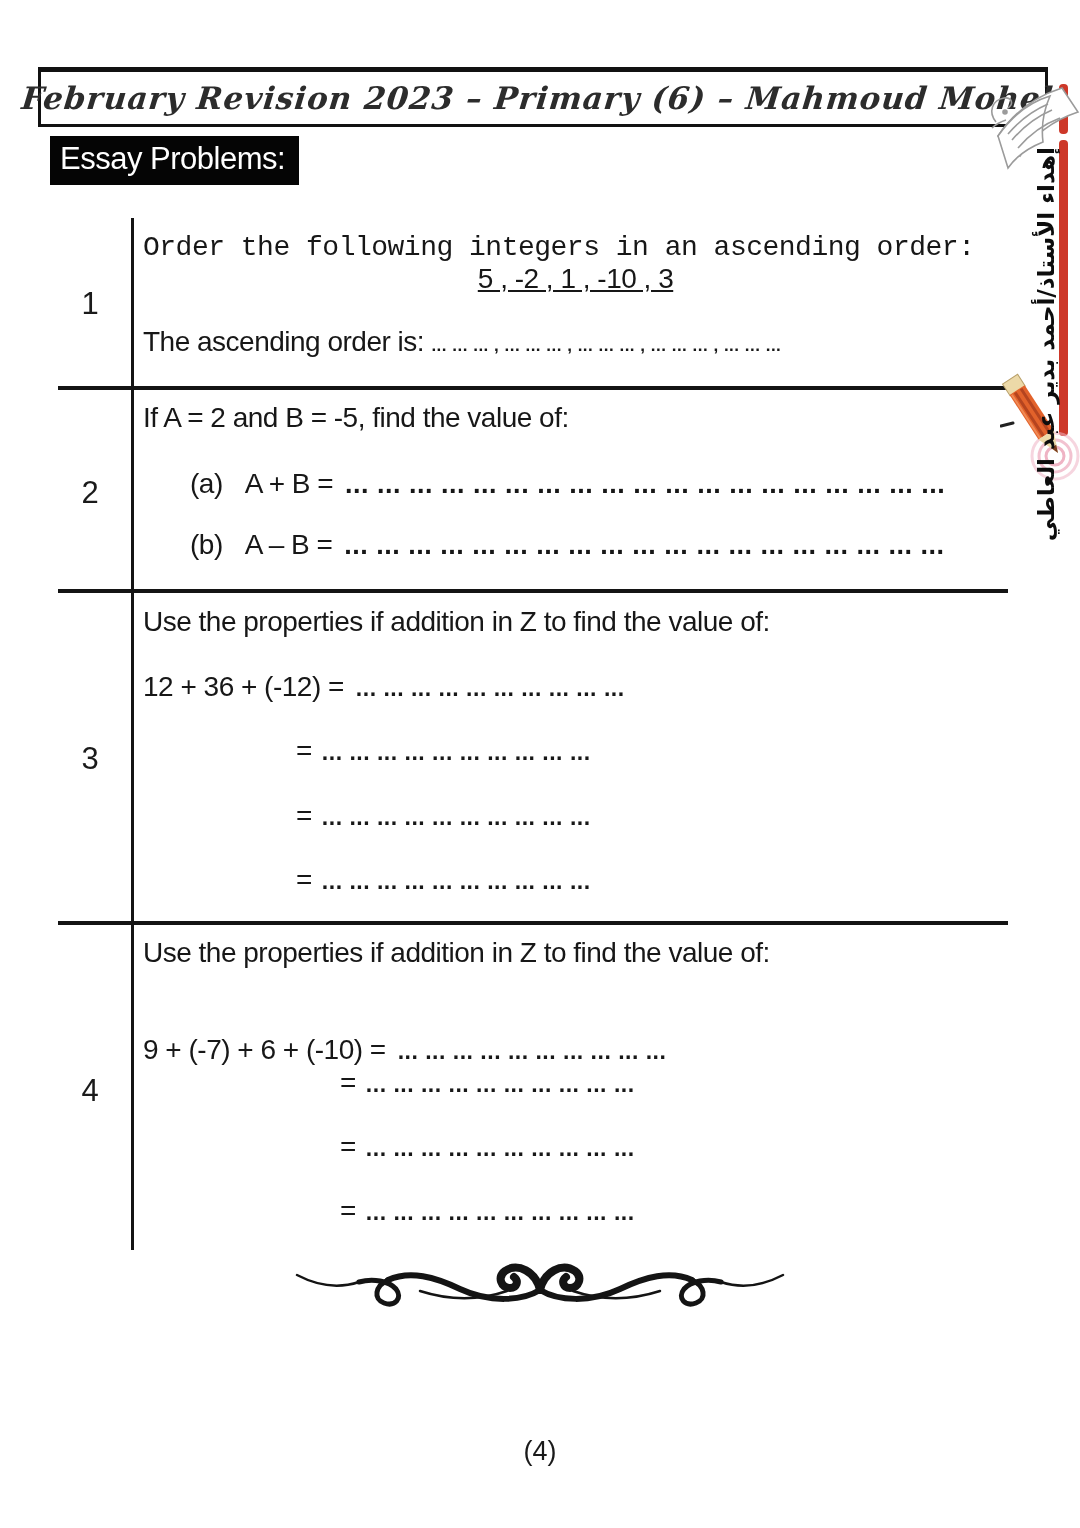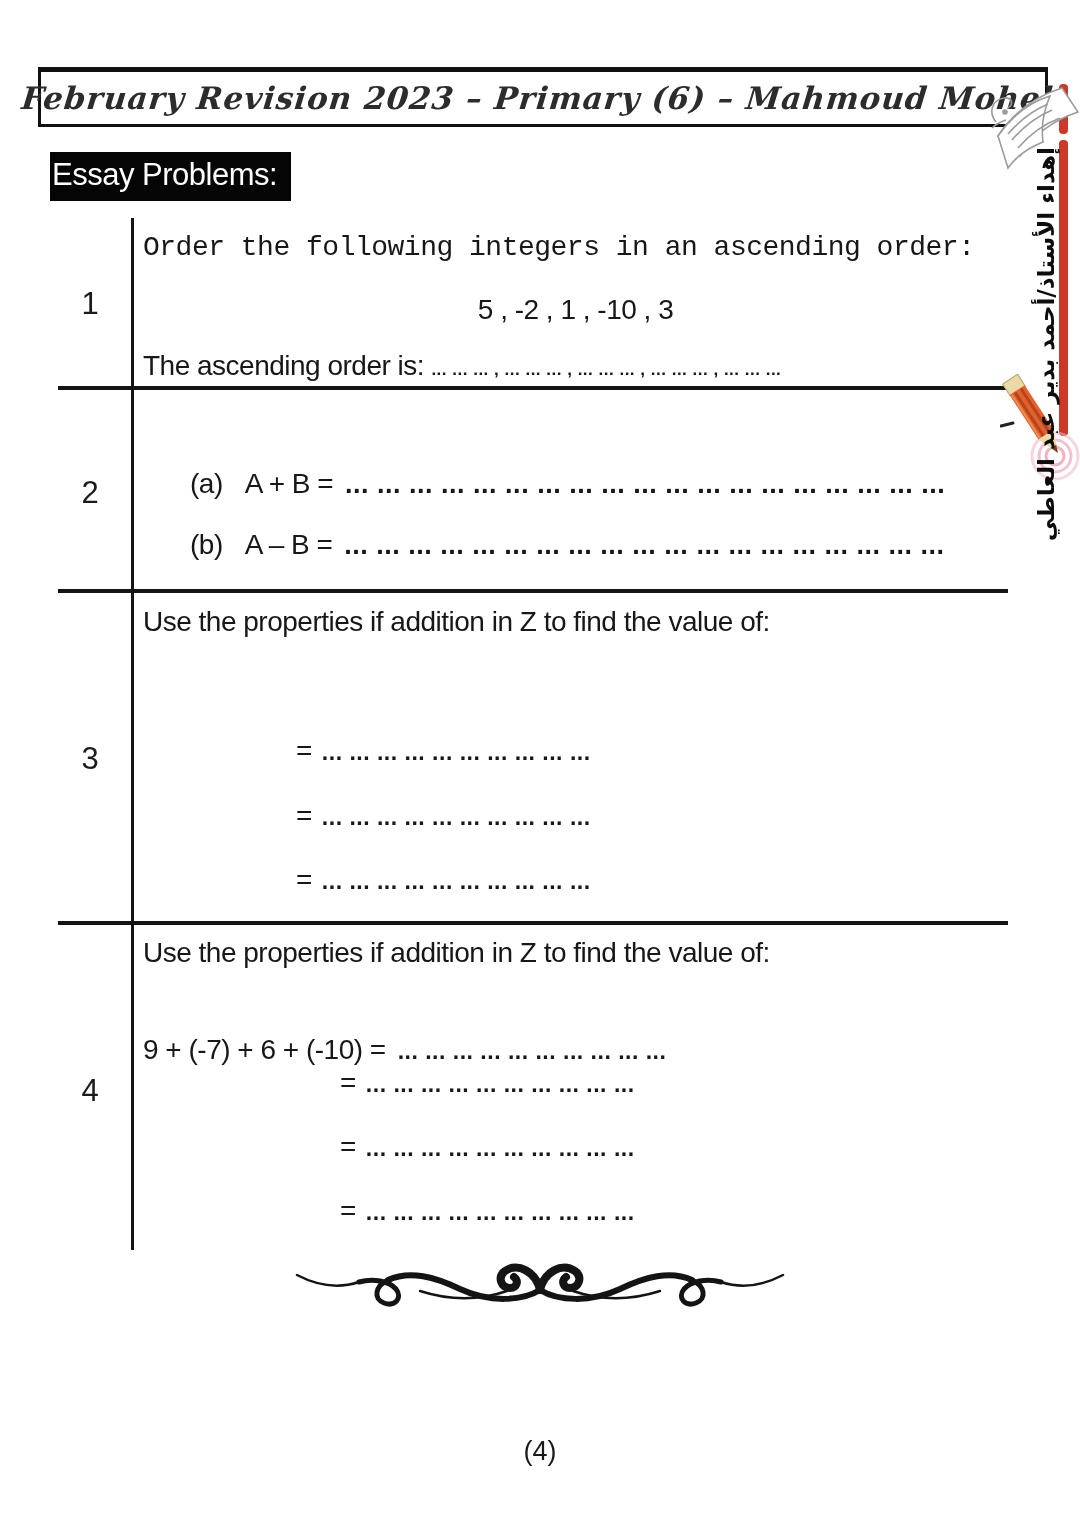--- a/index.html
+++ b/index.html
@@ -13,22 +13,22 @@
     position:absolute; left:38px; top:67px; width:1004px; height:52px;
     border:3px solid #111; border-top-width:5px;
     display:flex; align-items:center; justify-content:center; background:#fff;
   }
   .header-title{
     font-family:"DejaVu Serif", serif; font-style:italic; font-weight:700;
     font-size:31px; color:#2c2c2c; letter-spacing:1px; white-space:nowrap;
     transform:skewX(-6deg);
   }
   .section-label{
-    position:absolute; left:50px; top:152px; background:#050505; color:#fff;
-    font-size:31px; padding:5px 14px 8px 2px; letter-spacing:-0.5px;
+    position:absolute; left:50px; top:136px; background:#050505; color:#fff;
+    font-size:31px; padding:5px 14px 8px 10px; letter-spacing:-0.5px;
   }
   
   .vrule{position:absolute; left:131px; top:218px; width:3px; height:1032px; background:#141414;}
   .row-divider{position:absolute; left:58px; width:950px; height:4px; background:#141414;}
   .divider-1{top:386px;} .divider-2{top:589px;} .divider-3{top:921px;}
   .prob-num{
     position:absolute; left:68px; width:44px; text-align:center;
     font-size:31px; color:#1a1a1a;
   }
   .num-1{top:286px;} .num-2{top:475px;} .num-3{top:741px;} .num-4{top:1073px;}
@@ -77,34 +77,38 @@
   <div class="row-divider divider-1"></div>
   <div class="row-divider divider-2"></div>
   <div class="row-divider divider-3"></div>
 
   <div class="prob-num num-1">1</div>
   <div class="prob-num num-2">2</div>
   <div class="prob-num num-3">3</div>
   <div class="prob-num num-4">4</div>
 
   <div class="txt" style="top:232px;font-family:Liberation Mono, monospace;">Order the following integers in an ascending order:</div>
-  <div class="txt center-line" style="top:294px;">5 , -2 , 1 , -10 , 3</div>
-  <div class="txt" style="top:326px;margin-top:24px;">
+  <div class="txt center-line" style="top:263px;text-decoration:underline;">5 , -2 , 1 , -10 , 3</div>
+  <div class="txt" style="top:326px;">
     <span>The ascending order is:</span>
     <span class="dots-sm">... ... ...  ,  ... ... ...  ,  ... ... ...  ,  ... ... ...  ,  ... ... ...</span>
   </div>
 
+  <div class="txt" style="top:402px;">If A = 2 and B = -5, find the value of:</div>
   <div class="txt" style="top:529px; left:190px;">
     <span class="part-label">(b)</span><span class="part-expr">A – B =</span><span class="dots">... ... ... ... ... ... ... ... ... ... ... ... ... ... ... ... ... ... ...</span>
   </div>
   <div class="txt" style="top:468px; left:190px;">
     <span class="part-label">(a)</span><span class="part-expr">A + B =</span><span class="dots">... ... ... ... ... ... ... ... ... ... ... ... ... ... ... ... ... ... ...</span>
   </div>
 
   <div class="txt" style="top:606px;">Use the properties if addition in Z to find the value of:</div>
+  <div class="txt" style="top:671px;">
+    <span class="part-expr">12 + 36 + (-12) =</span><span class="dots-md">... ... ... ... ... ... ... ... ... ...</span>
+  </div>
   <div class="txt" style="top:735px; left:296px;">
     <span class="eq-sign">=</span><span class="dots-md">... ... ... ... ... ... ... ... ... ...</span>
   </div>
   <div class="txt" style="top:800px; left:296px;">
     <span class="eq-sign">=</span><span class="dots-md">... ... ... ... ... ... ... ... ... ...</span>
   </div>
   <div class="txt" style="top:864px; left:296px;">
     <span class="eq-sign">=</span><span class="dots-md">... ... ... ... ... ... ... ... ... ...</span>
   </div>
 

